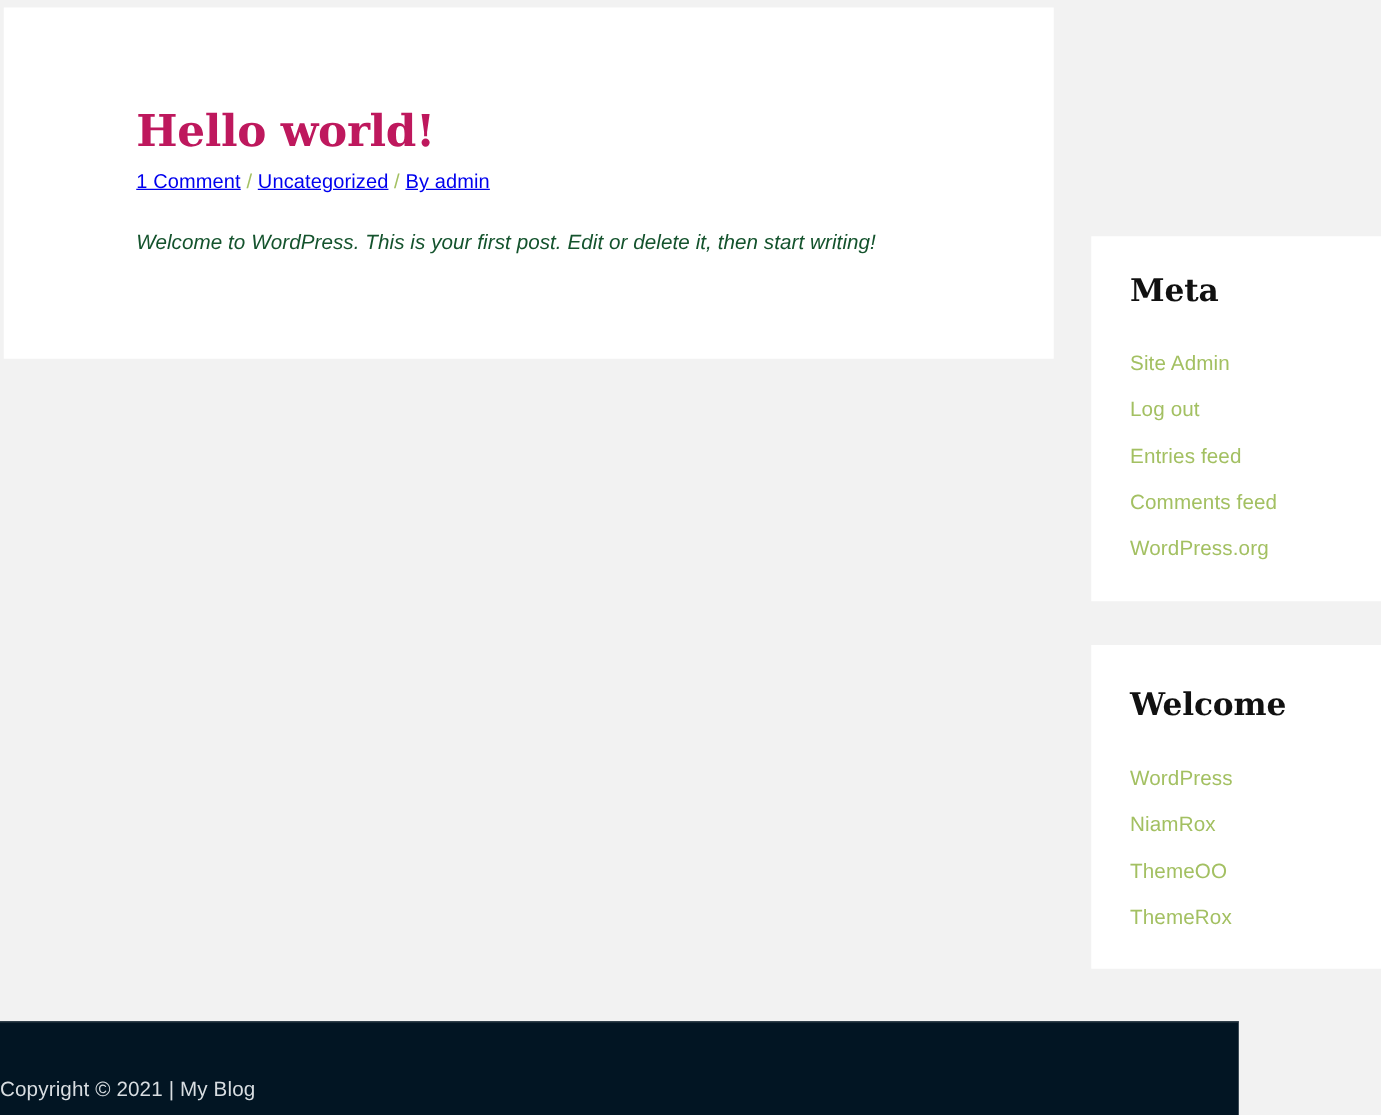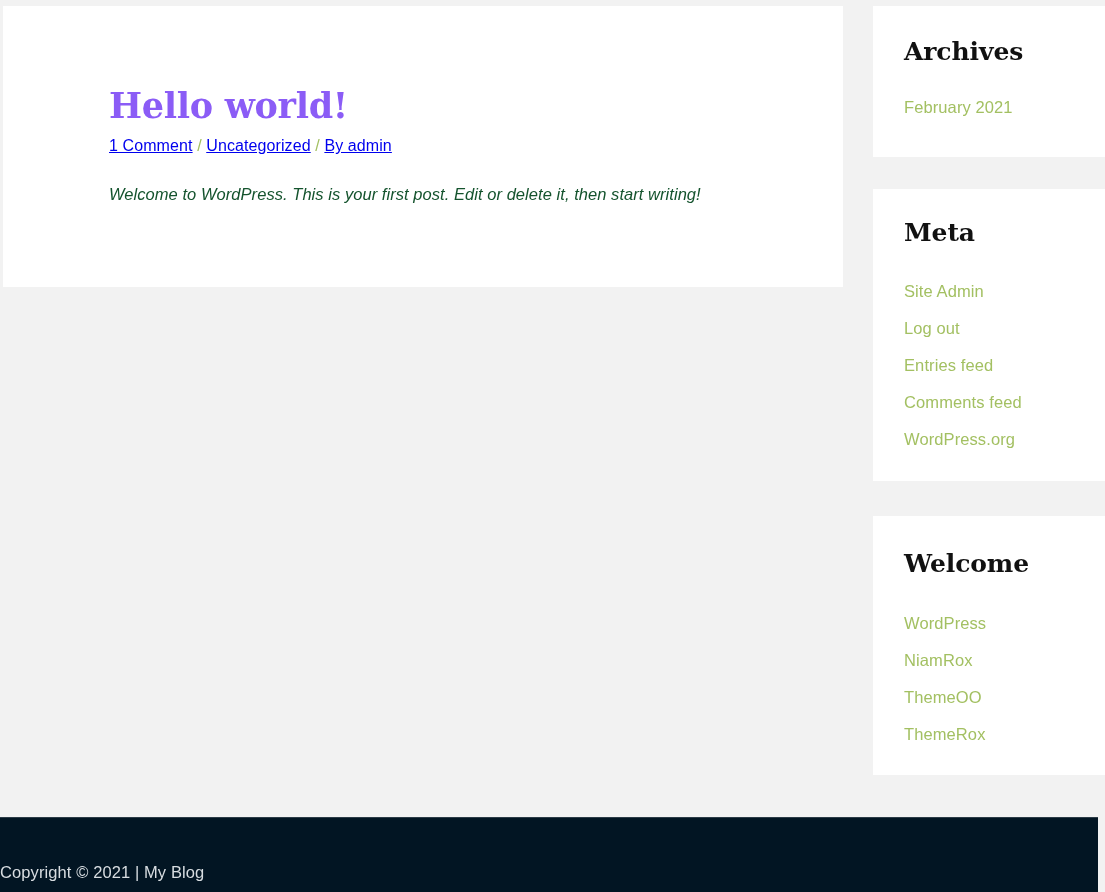--- a/index.html
+++ b/index.html
@@ -40,21 +40,21 @@
     top: 80px;
     right: 60px;
   }
   .post-title {
     margin: 0;
     font-family: "DejaVu Serif", "Liberation Serif", serif;
     font-weight: 700;
     font-size: 35px;
     line-height: 1.15;
     letter-spacing: -0.3px;
-    color: #8b5cf6;
+    color: #be185d;
   }
   .post-meta {
     margin: 10px 0 0 0;
     font-size: 16px;
     line-height: 1.3;
     color: #a3c062;
     letter-spacing: 0.1px;
   }
   .post-meta .sep {
     color: #a3c062;
@@ -122,21 +122,21 @@
     text-decoration: none;
     font-size: 16.5px;
     letter-spacing: 0.1px;
   }
 
   
   .site-footer {
     position: absolute;
     left: 0;
     top: 817px;
-    width: 1098px;
+    width: 991px;
     height: 75px;
     background: #021523;
     border-top: 1px solid #2c3c47;
     box-sizing: border-box;
   }
   .footer-text {
     position: absolute;
     left: 0px;
     top: 45px;
     font-size: 16.5px;
@@ -155,28 +155,20 @@
       <h1 class="post-title">Hello world!</h1>
 
       <div class="post-meta">
         <a href="#" class="meta-link">1 Comment</a><span class="sep"> / </span><a href="#" class="meta-link">Uncategorized</a><span class="sep"> / </span><a href="#" class="meta-link">By admin</a>
       </div>
 
       <p class="post-body">Welcome to WordPress. This is your first post. Edit or delete it, then start writing!</p>
     </div>
   </article>
 
-  <section class="widget widget-archives">
-    <h2 class="widget-title">Archives</h2>
-    <ul class="widget-list">
-      <li>
-        <a href="#" class="widget-link">February 2021</a>
-      </li>
-    </ul>
-  </section>
 
   <section class="widget widget-meta">
     <h2 class="widget-title">Meta</h2>
     <ul class="widget-list">
       <li>
         <a href="#" class="widget-link">Site Admin</a>
       </li>
       <li>
         <a href="#" class="widget-link">Log out</a>
       </li>

